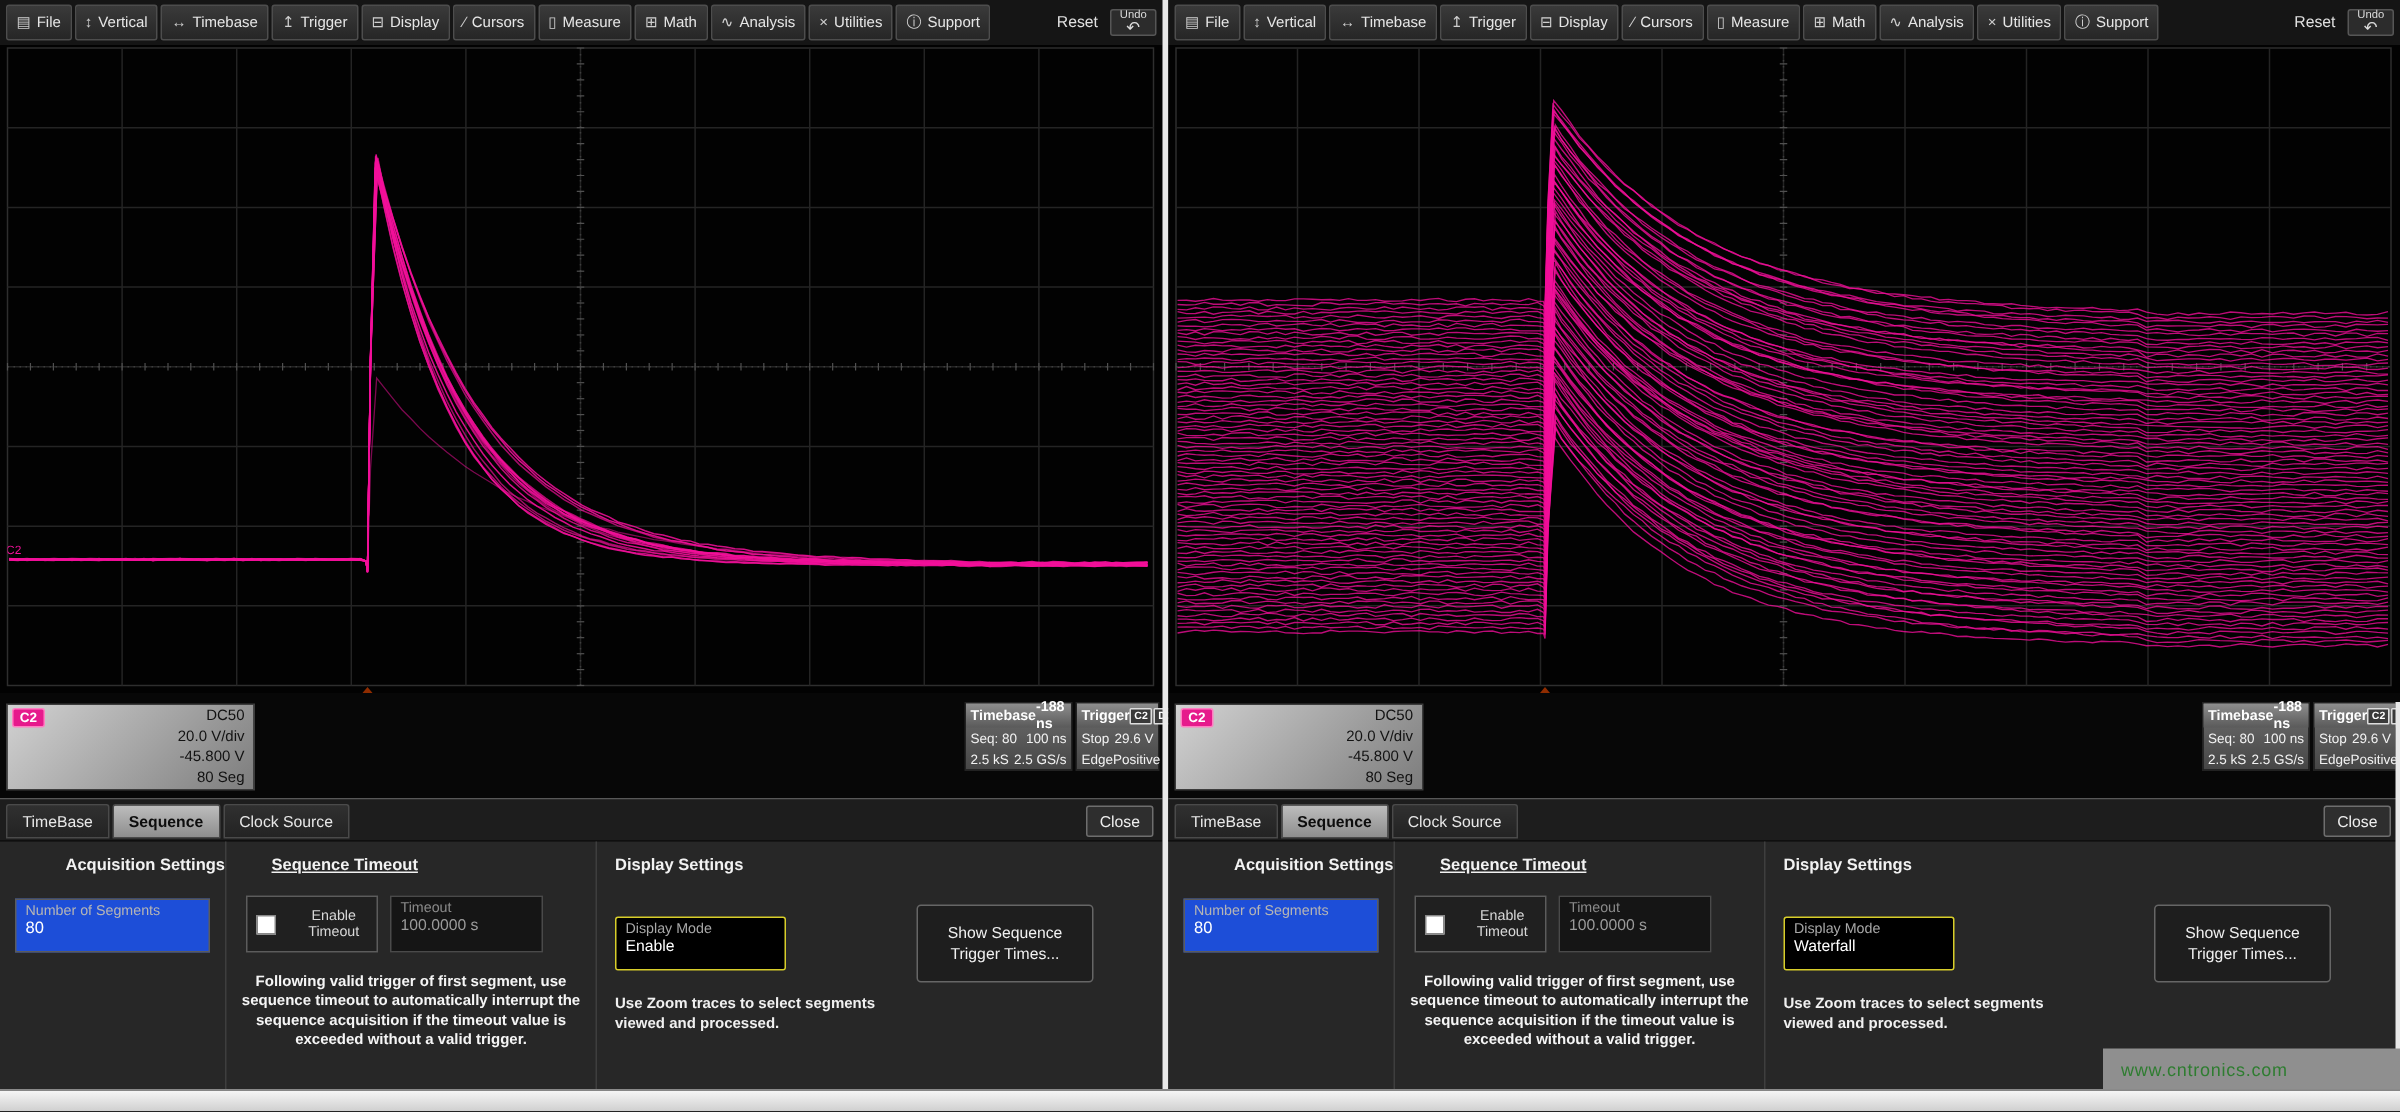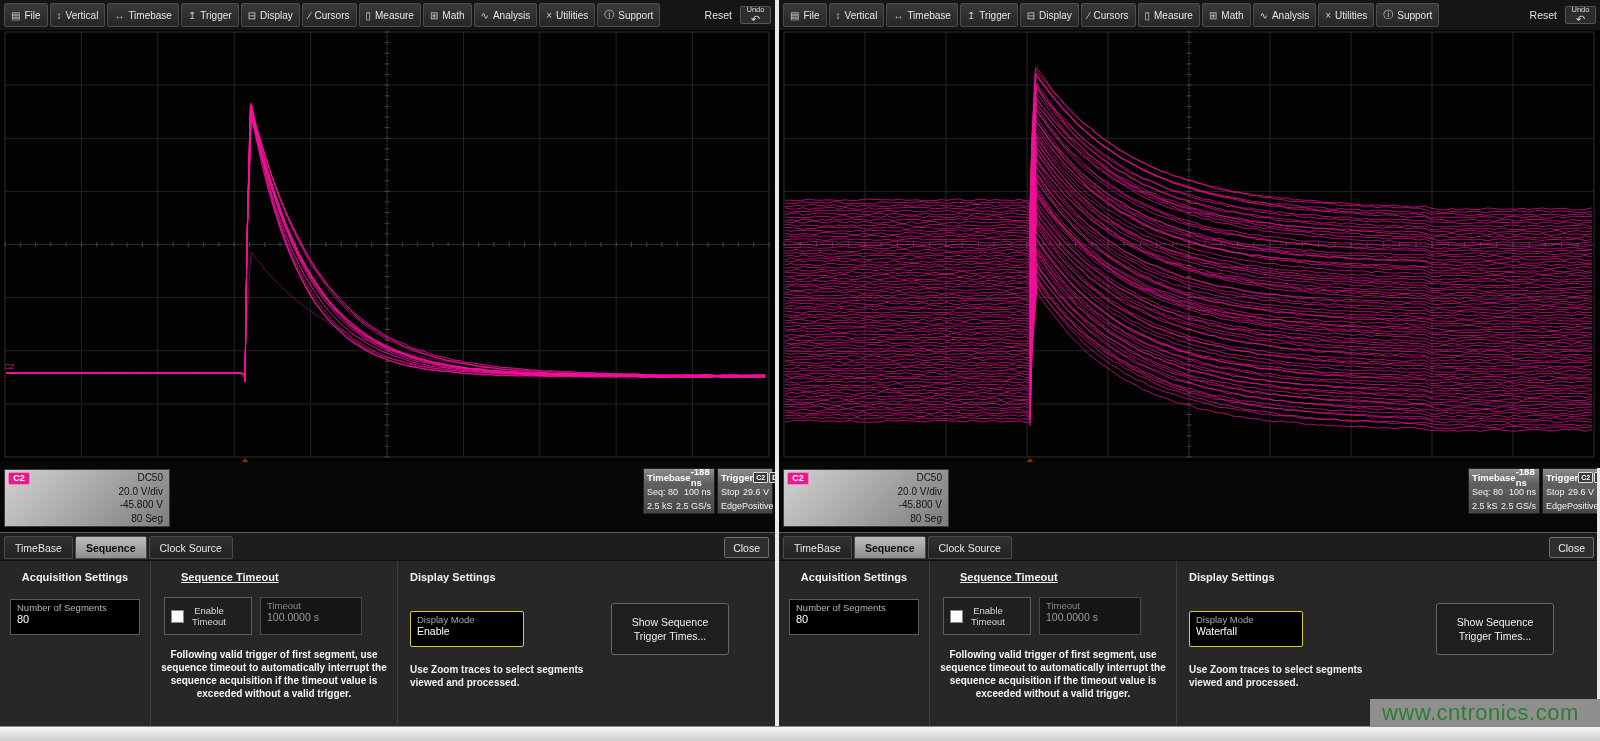--- a/index.html
+++ b/index.html
@@ -40,42 +40,42 @@
   .tabs { flex:0 0 28px; display:flex; align-items:center; gap:2px; padding:2px 6px 0 4px; background:#1d1d1d; border-bottom:1px solid #0f0f0f; }
   .tab { height:23px; padding:0 10px; display:flex; align-items:center; background:linear-gradient(#303030,#232323); border:1px solid #4a4a4a; color:#e8e8e8; font-size:10.5px; border-radius:2px 2px 0 0; cursor:default; }
   .tab.active { background:linear-gradient(#bdbdbd,#8e8e8e); color:#0d0d0d; font-weight:bold; }
   .closebtn { margin-left:auto; height:21px; padding:0 8px; background:#2e2e2e; border:1px solid #6e6e6e; color:#eee; font-size:10.5px; border-radius:2px; display:flex; align-items:center; }
   .dcontent { flex:1; display:flex; }
   .sec { padding-top:10px; }
   .sec1 { width:150px; }
   .sec2 { width:248px; border-left:1px solid #3e3e3e; border-right:1px solid #3e3e3e; }
   .sec3 { flex:1; position:relative; padding-left:12px; }
   .shead { color:#f2f2f2; font-size:11px; font-weight:bold; }
-  .sec1 .shead { text-align:center; }
+  .sec1 .shead { text-align:right; }
   .sec2 .shead { padding-left:30px;text-decoration:underline; }
-  .fieldbox { margin:16px 10px 0 10px; height:36px; background:#000000; border:1px solid #5c5c5c; padding:2px 6px; }
+  .fieldbox { margin:16px 10px 0 10px; height:36px; background:#1d4ed8; border:1px solid #5c5c5c; padding:2px 6px; }
   .flabel { font-size:9.5px; color:#b5b5b5; }
   .fvalue { font-size:11px; color:#fff; }
   .torow { display:flex; gap:8px; padding-left:13px; margin-top:14px; }
-  .enablebtn { width:88px; height:38px; background:#202020; border:1px solid #5c5c5c; display:flex; align-items:center; gap:2px; padding:0 6px; }
+  .enablebtn { width:88px; height:38px; background:#202020; border:1px solid #5c5c5c; display:flex; align-items:center; gap:16px; padding:0 6px; }
   .cbx { width:13px; height:13px; background:#fff; border:1px solid #888; flex:0 0 13px; }
   .enlabel { color:#d8d8d8; font-size:9.5px; line-height:11px; width:46px; }
   .tofield { width:102px; height:38px; background:#151515; border:1px solid #4a4a4a; padding:2px 6px; }
   .tofield .flabel { color:#8a8a8a; }
   .tofield .fvalue { color:#9b9b9b; font-size:10.5px; }
   .desc { margin:13px auto 0; width:232px; text-align:center; font-size:10px; font-weight:bold; color:#f5f5f5; line-height:13px; }
   .combo { margin-top:28px; width:114px; height:36px; background:#000000; border:1px solid #d8ce2a; border-radius:2px; padding:2px 6px; }
   .combo .flabel { color:#a8a8a8; }
   .combo .fvalue { font-size:10.5px; }
   .hint { margin-top:16px; width:175px; font-size:10px; font-weight:bold; color:#f0f0f0; line-height:13px; }
   .showbtn { position:absolute; right:46px; top:42px; width:118px; height:52px; background:#1e1e1e; border:1px solid #666; border-radius:3px; color:#f0f0f0; font-size:10.5px; line-height:14px; text-align:center; display:flex; align-items:center; justify-content:center; padding:12px 8px; }
 
   
   .bottomstrip { position:absolute; left:0; right:0; bottom:0; height:15px; background:linear-gradient(#f6f6f6,#cfcfcf); border-top:1px solid #8a8a8a; }
-  .watermark { position:absolute; right:0; bottom:15px; width:230px; height:27px; background:#8f8f8f; color:#2f7d31; font-size:22px; display:flex; align-items:center; padding-left:12px; letter-spacing:0.5px; }
+  .watermark { position:absolute; right:0; bottom:15px; width:198px; height:27px; background:#8f8f8f; color:#2f7d31; font-size:12px; display:flex; align-items:center; padding-left:12px; letter-spacing:0.5px; }
   .rightedge { position:absolute; right:0; top:468px; height:258px; width:3px; background:#e8e8e8; }
 </style>
 </head>
 <body>
 
 <div class="stage">
 
   <section class="panel left">
     <div class="menubar">
       <div class="menu-items" style="display:flex;gap:2px;">

